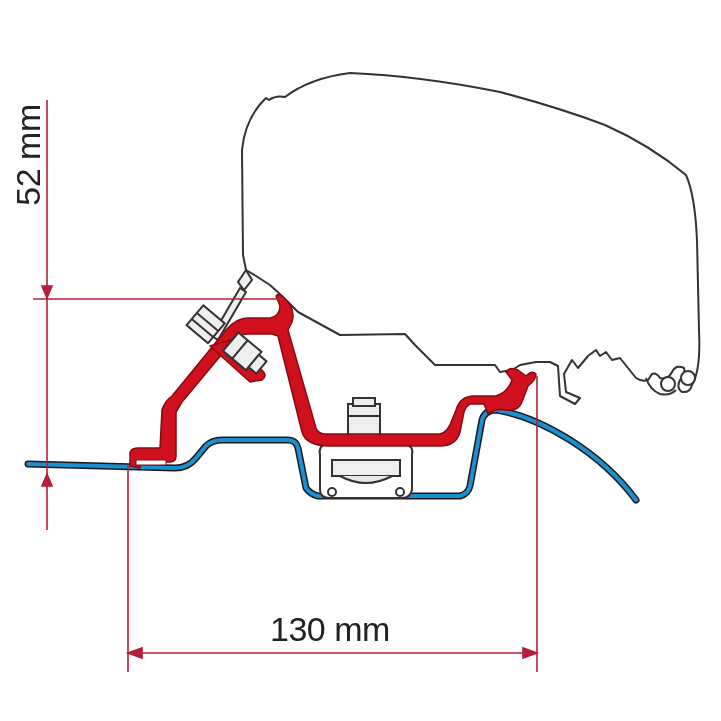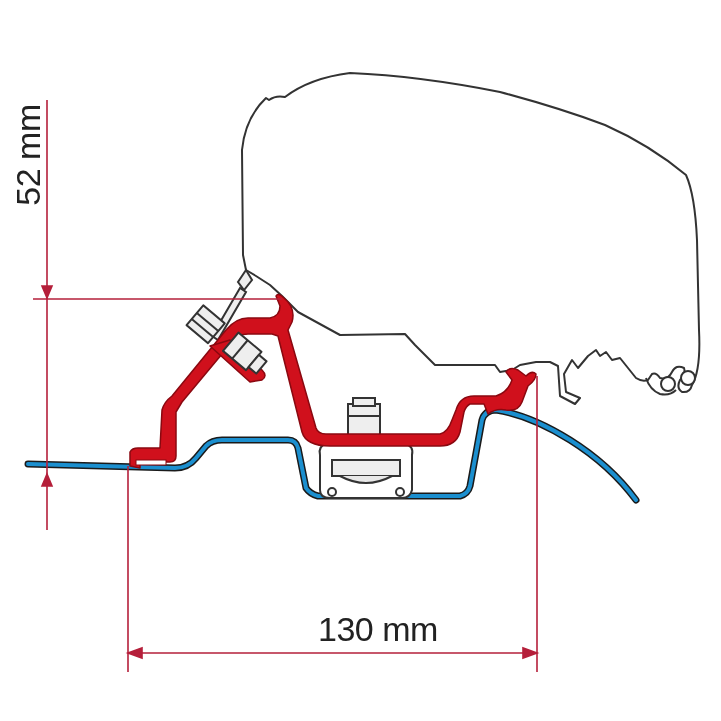--- a/index.html
+++ b/index.html
@@ -1,21 +1,21 @@
 <!DOCTYPE html>
 <html><head>
   <meta charset="utf-8">
   <style>
     html, body { margin: 0; padding: 0; background: #ffffff; }
     body { width: 721px; height: 721px; overflow: hidden; position: relative; font-family: "Liberation Sans", sans-serif; }
     .canvas { position: absolute; left: 0; top: 0; width: 721px; height: 721px; }
     .dim-label { position: absolute; color: #222222; font-family: "Liberation Sans", sans-serif; font-size: 34px; letter-spacing: -0.5px; white-space: nowrap; }
     .dim-vertical { left: 8px; top: 100px; width: 40px; height: 110px; }
     .dim-vertical span { position: absolute; left: 50%; top: 50%; transform: translate(-50%, -50%) rotate(-90deg); transform-origin: center; }
-    .dim-horizontal { left: 270px; top: 610px; margin-left: 48px; }
+    .dim-horizontal { left: 270px; top: 610px; }
   </style>
 </head>
 <body>
 
 <svg class="canvas" viewBox="0 0 721 721" xmlns="http://www.w3.org/2000/svg">
 
   <g fill="#ffffff" stroke="#333333" stroke-width="2" stroke-linejoin="round">
     <path d="M243,255 L242,150 Q245,118 266,98 L269,100 Q276,95 285,97 Q310,78 350,73 Q420,76 500,92 Q560,108 605,125 Q650,145 686,175 Q695,195 697,240 L699,330 Q701,370 692,385 Q690,393 682,392 Q676,388 680,380 Q686,374 684,368 Q676,364 672,372 Q668,380 660,378 Q656,372 652,374 L648,380 Q642,382 636,378 L620,358 L612,360 L606,352 L600,356 L596,350 L588,356 L578,368 L572,360 L564,374 L566,392 L580,398 L575,404 L560,396 L558,366 L550,362 L536,362 L520,365 L512,370 L500,372 L495,365 L435,365 L415,345 L405,334 L340,335 L298,312 L282,296 L270,285 L256,276 L246,270 Z"></path>
     <path d="M646,378 Q650,390 660,394 Q670,396 676,390" fill="none"></path>
     <circle cx="668" cy="384" r="7" fill="#ffffff"></circle>

